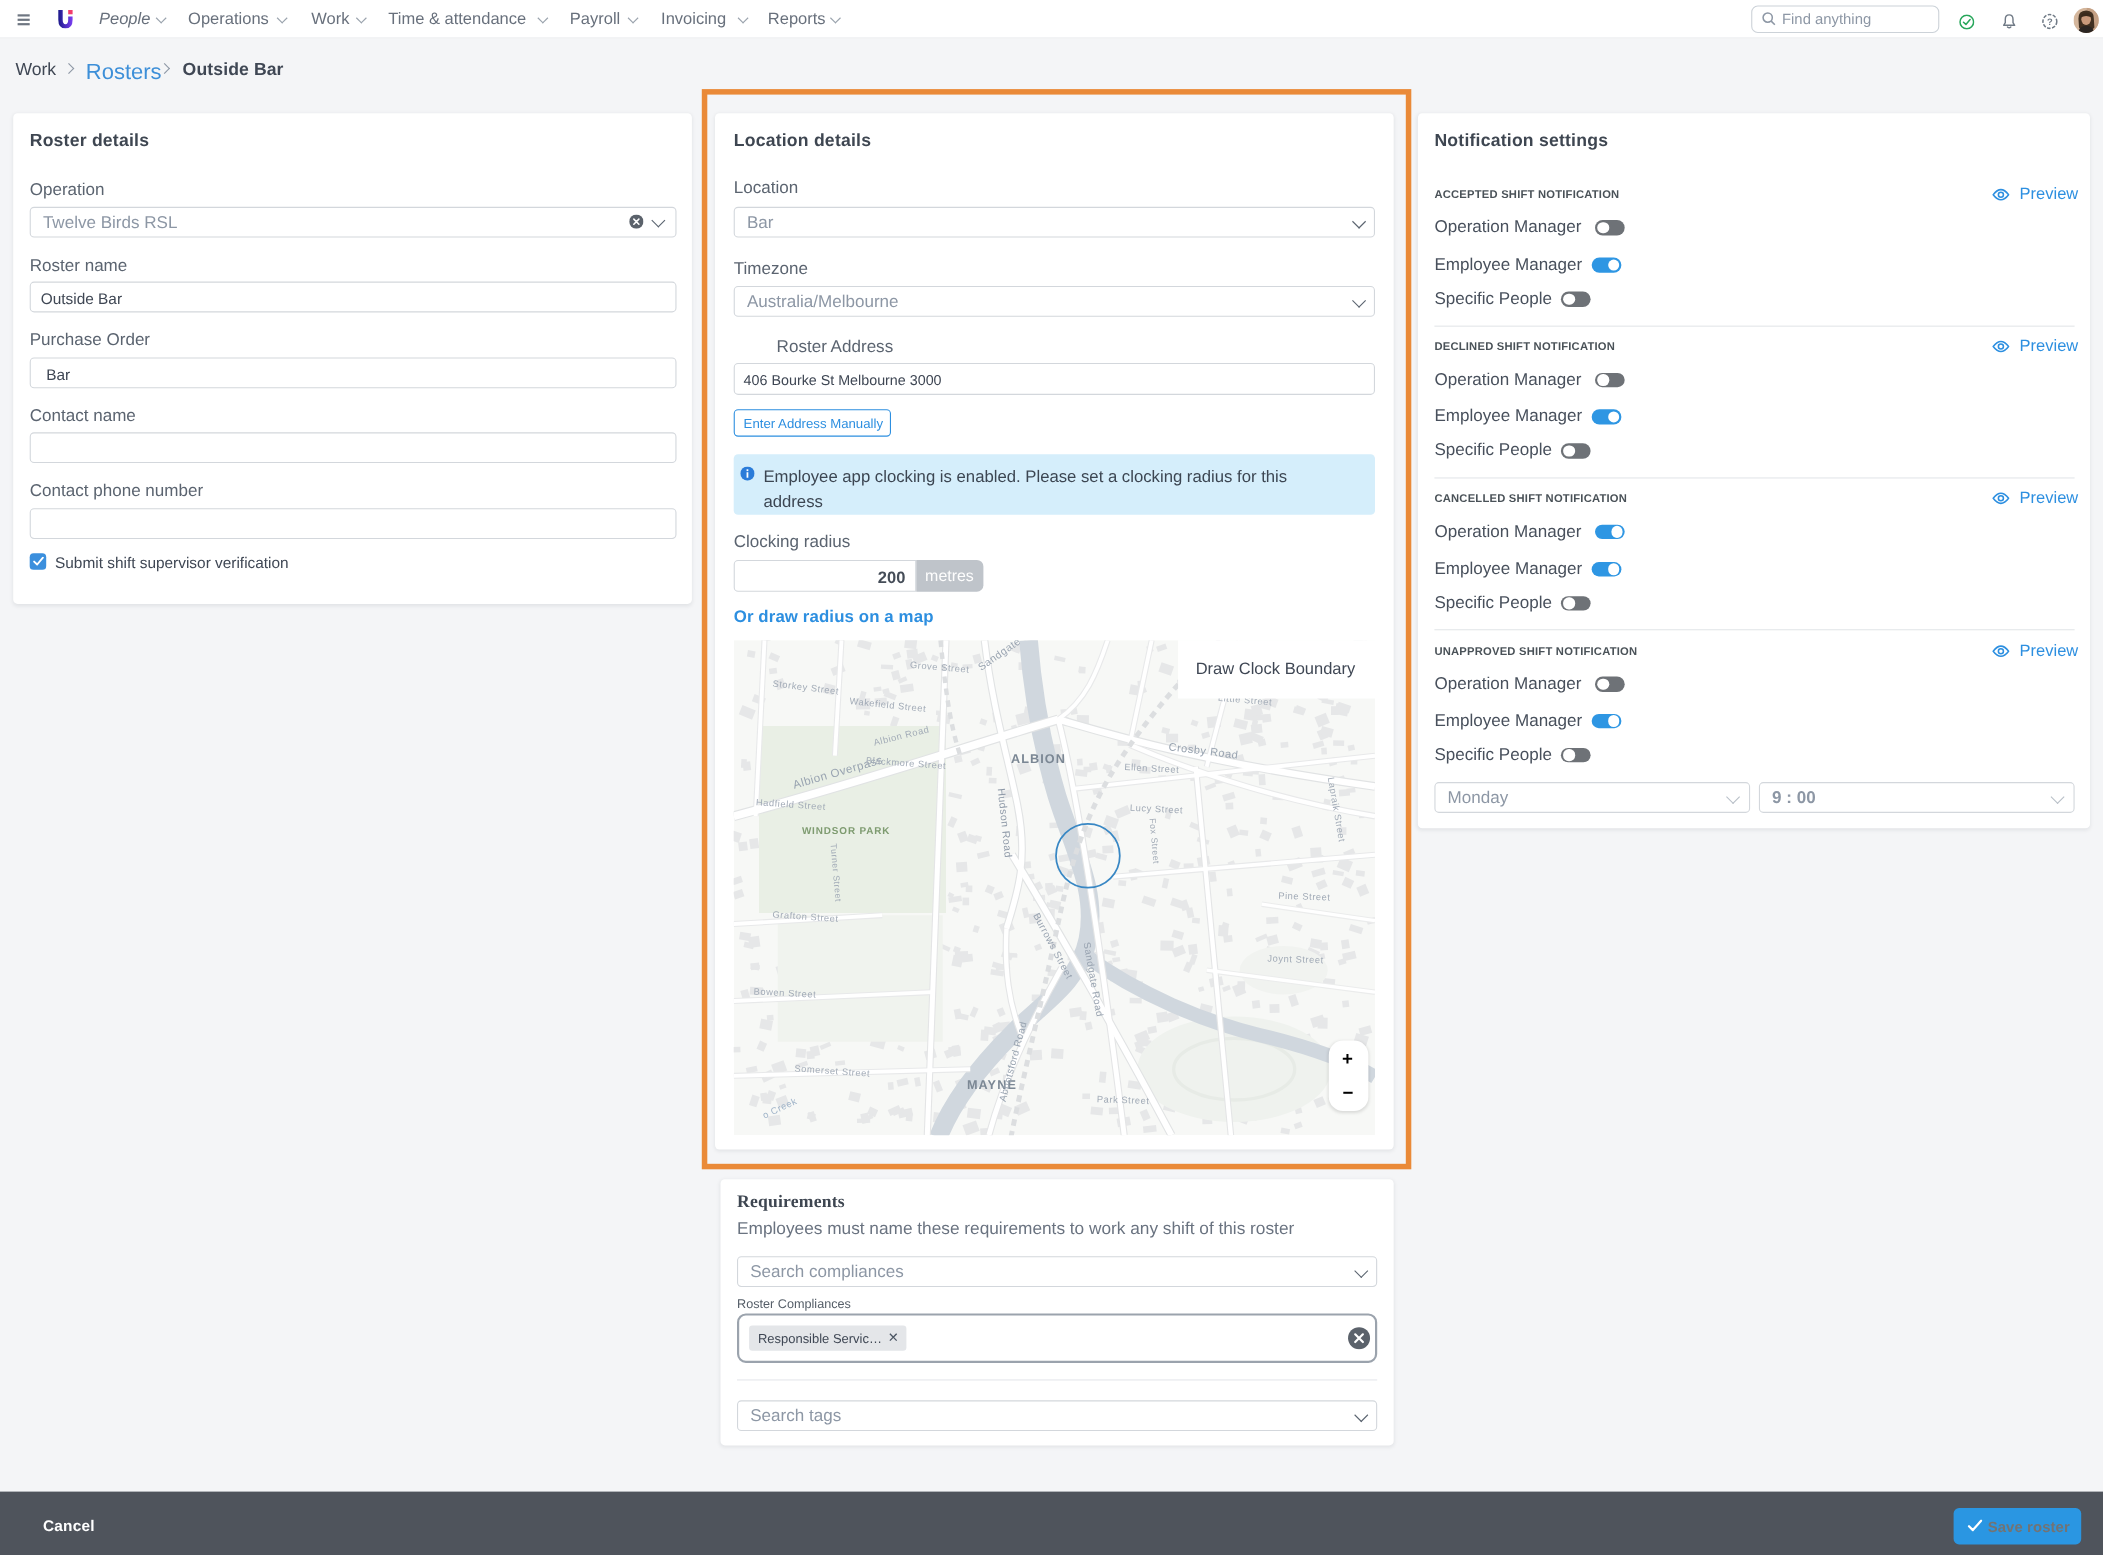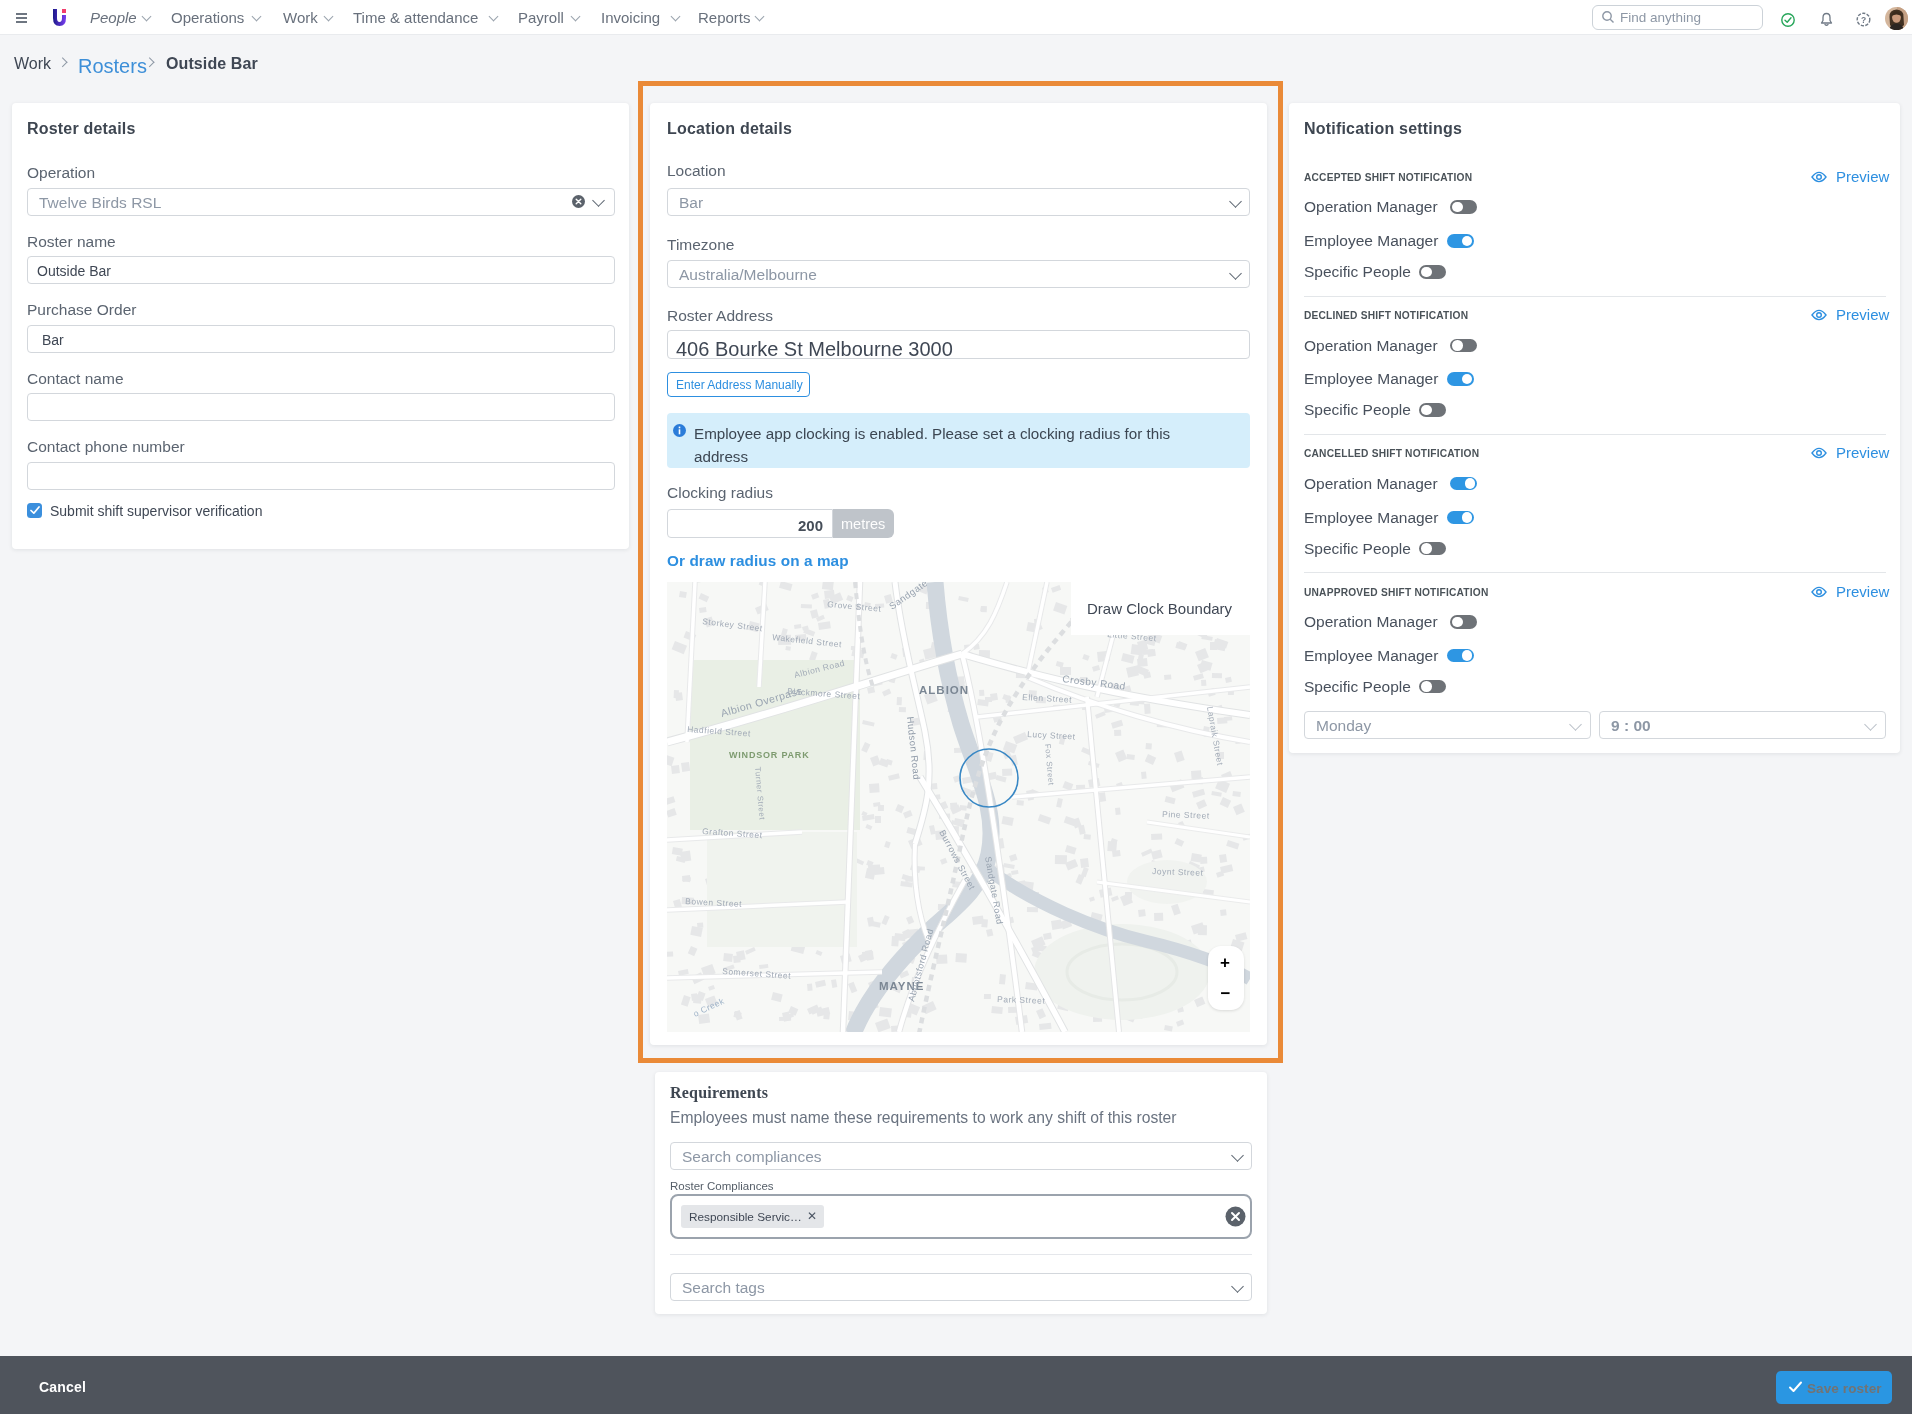--- a/index.html
+++ b/index.html
@@ -130,23 +130,23 @@
 <div class="card" style="left:650px;top:103px;width:617px;height:942px;"></div>
 <div class="abs h1" style="left:667px;top:120px;">Location details</div>
 <div class="abs lbl" style="left:667px;top:161.5px;">Location</div>
 <div class="inp" style="left:667px;top:187.5px;width:583px;"></div>
 <div class="abs ph" style="left:679px;top:193.5px;">Bar</div>
 <div class="chev" style="left:1231px;top:196.5px;"></div>
 <div class="abs lbl" style="left:667px;top:235.5px;">Timezone</div>
 <div class="inp" style="left:667px;top:260px;width:583px;"></div>
 <div class="abs ph" style="left:679px;top:266px;">Australia/Melbourne</div>
 <div class="chev" style="left:1231px;top:269px;"></div>
-<div class="abs lbl" style="left:667px;top:307px;">Roster Address</div>
+<div class="abs lbl" style="left:706px;top:307px;">Roster Address</div>
 <div class="inp" style="left:667px;top:330px;width:583px;height:29px;"></div>
-<div class="abs txt" style="left:676px;top:337.5px;font-size:20px;">406 Bourke St Melbourne 3000</div>
+<div class="abs txt" style="left:676px;top:337.5px;font-size:13px;">406 Bourke St Melbourne 3000</div>
 <div class="abs" style="left:667px;top:372px;width:143px;height:25px;border:1px solid #2d8fe0;border-radius:4px;"></div>
 <div class="abs blue" style="left:676px;top:378px;font-size:12px;">Enter Address Manually</div>
 <div class="abs" style="left:667px;top:412.5px;width:583px;height:55.5px;background:#d5eefb;border-radius:4px;"></div>
 <svg class="abs" style="left:673px;top:423.5px;" width="13" height="13" viewBox="0 0 13 13">
     <circle cx="6.5" cy="6.5" r="6.5" fill="#2b7cd9"></circle>
     <rect x="5.7" y="5.3" width="1.6" height="5" fill="#fff"></rect>
     <rect x="5.7" y="2.6" width="1.6" height="1.7" fill="#fff"></rect>
   </svg>
 <div class="abs" style="left:694px;top:421.5px;font-size:15.2px;color:#3c4652;line-height:23.5px;">Employee app clocking is enabled. Please set a clocking radius for this<br>address</div>
 <div class="abs lbl" style="left:667px;top:484px;">Clocking radius</div>

